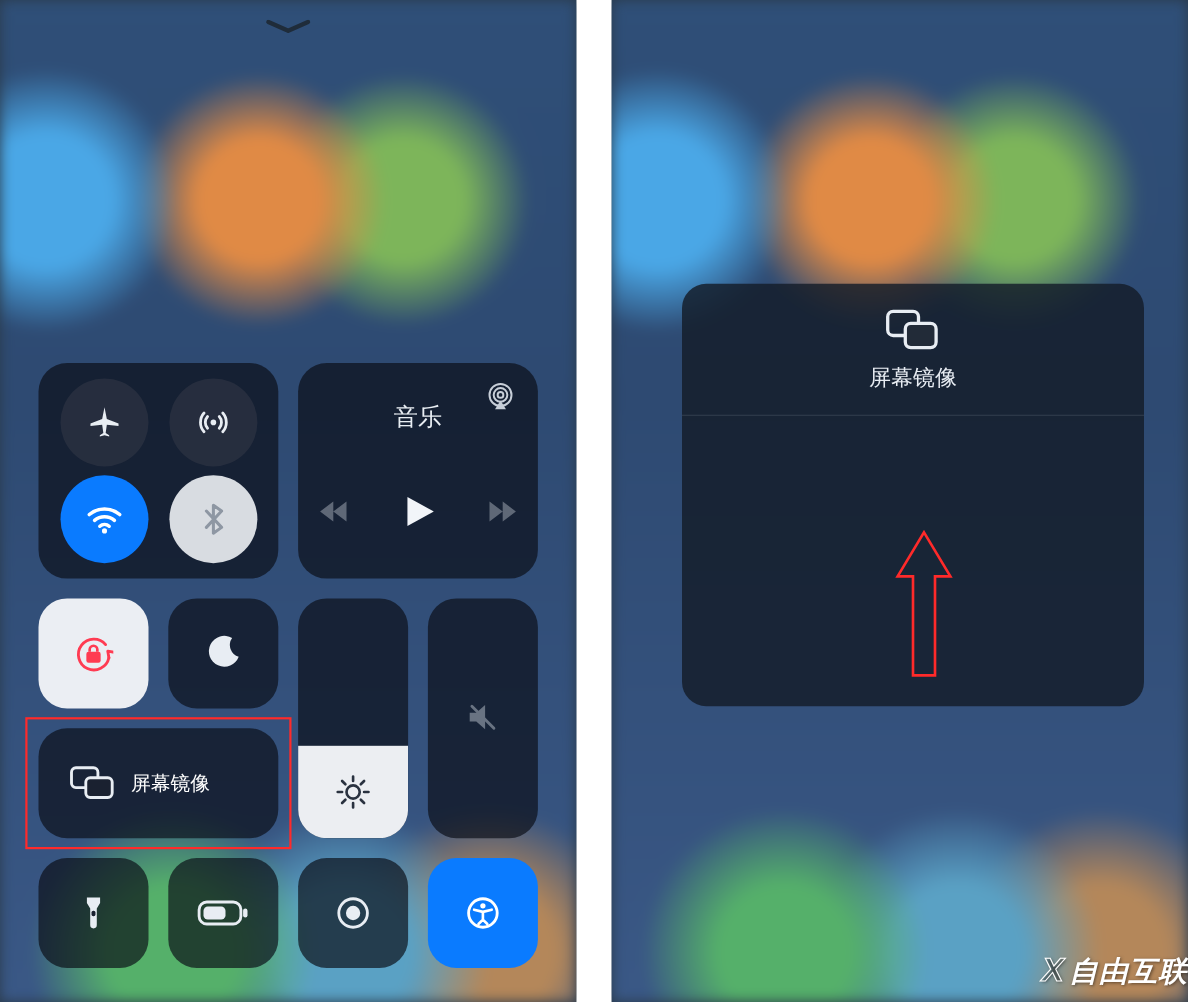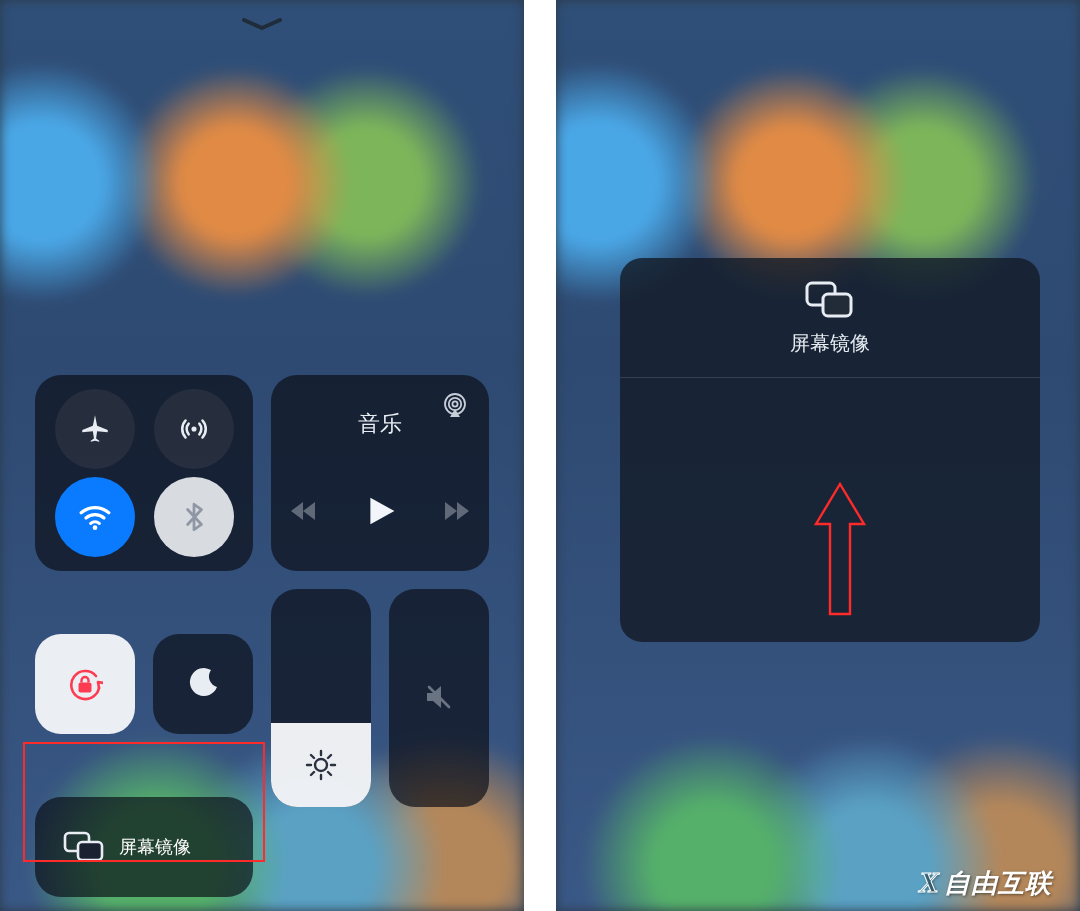--- a/index.html
+++ b/index.html
@@ -62,21 +62,20 @@
     width: 454px;
   }
   .row { display: flex; gap: 18px; margin-bottom: 18px; }
   .tile {
     background: rgba(10,14,22,0.68);
     border-radius: 26px;
     display: flex;
     align-items: center;
     justify-content: center;
     color: #fff;
-    margin-top: 45px;
   }
   .tile.light { background: rgba(245,247,250,0.95); }
   .conn {
     width: 218px;
     height: 196px;
     display: grid;
     grid-template-columns: 1fr 1fr;
     grid-template-rows: 1fr 1fr;
     place-items: center;
     padding: 10px;
@@ -197,28 +196,27 @@
   .red-arrow {
     position: absolute;
     left: 254px; top: 480px;
     width: 60px; height: 140px;
     pointer-events: none;
   }
   .red-arrow svg { width: 100%; height: 100%; }
 
   .watermark {
     position: absolute;
-    right: 28px; bottom: 10px;
+    right: 0; bottom: 10px;
     font-size: 26px;
     font-weight: 700;
     color: #ffffff;
     font-style: italic;
     text-shadow: 1px 1px 3px rgba(0,0,0,0.5);
     letter-spacing: 1px;
-    font-family: Liberation Serif, serif;
   }
   .watermark .x {
     font-style: italic;
     font-size: 30px;
     margin-right: 4px;
     -webkit-text-stroke: 1px #fff;
     color: transparent;
   }
 </style>
 </head>

